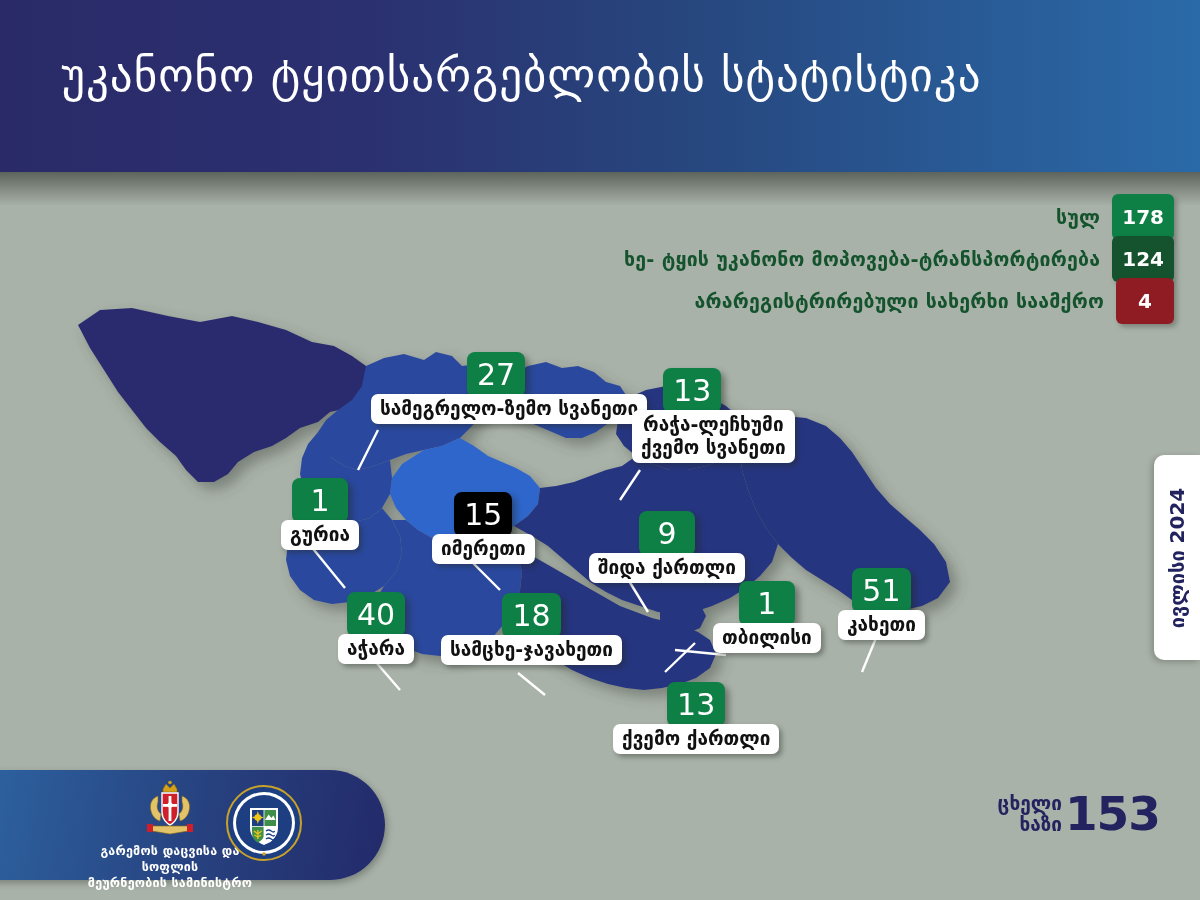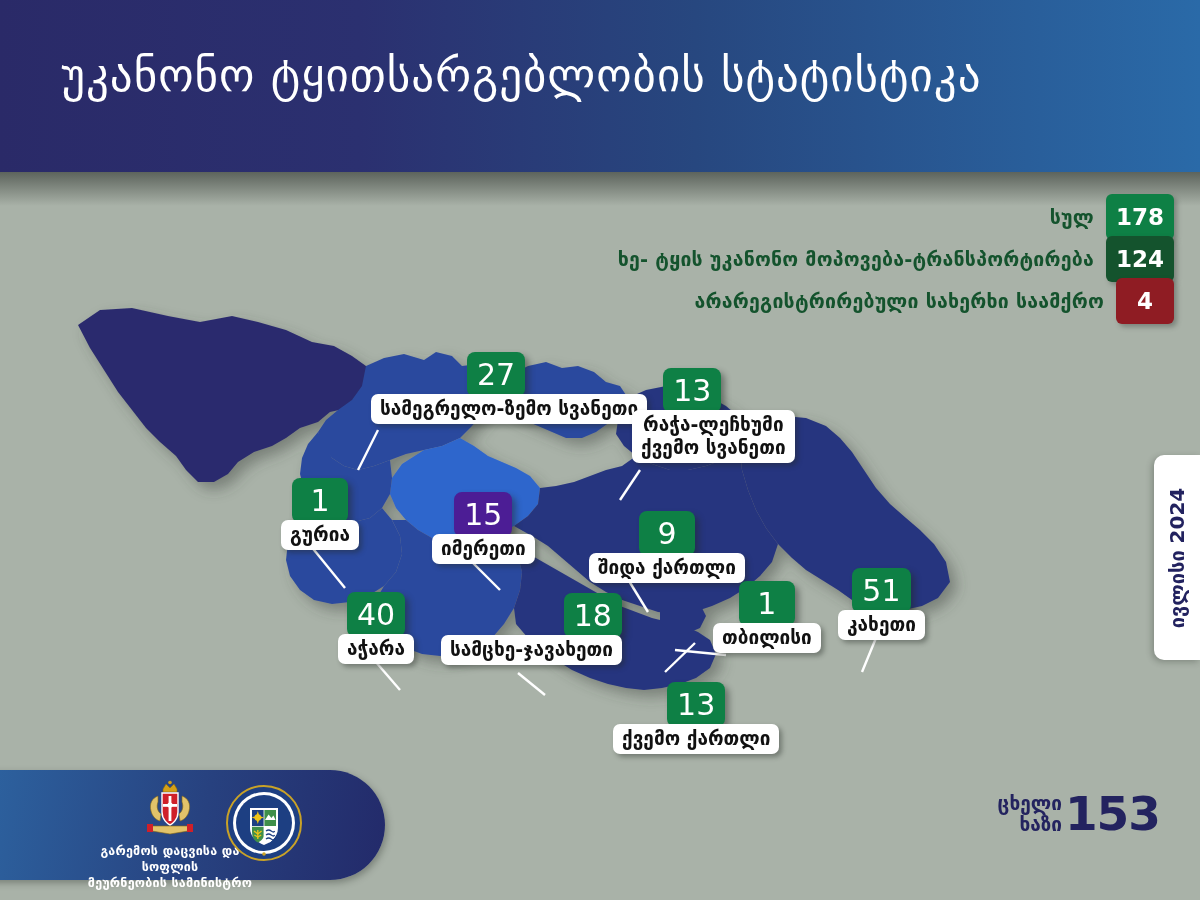--- a/index.html
+++ b/index.html
@@ -45,21 +45,21 @@
     font-size:19.5px;
     margin-right:12px;
     white-space:nowrap;
     font-weight:bold;
     letter-spacing:.2px;
   }
   .legend-badge {
     min-width:58px; height:46px;
     border-radius:6px;
     color:#fff;
-    font-size:23px;
+    font-size:20px;
     font-weight:bold;
     display:flex; align-items:center; justify-content:center;
     padding:0 10px;
     box-shadow:3px 3px 5px rgba(40,45,40,.35);
   }
 
   
   #date-tab {
     position:absolute; right:0px; top:455px;
     width:46px; height:205px;
@@ -247,35 +247,35 @@
   <div><span class="marker-num" style="background:#0e8045">13</span></div>
   <div style="margin-top:-3px;padding-left:42px;"><span class="marker-name two-line"><span>რაჭა-ლეჩხუმი</span><br><span>ქვემო სვანეთი</span></span></div>
 </div>
 
 <div class="marker ctr" style="left:281px; top:478px;">
   <div><span class="marker-num" style="background:#0e8045">1</span></div>
   <div style="margin-top:-3px;"><span class="marker-name">გურია</span></div>
 </div>
 
 <div class="marker ctr" style="left:432px; top:492px;">
-  <div><span class="marker-num" style="background:#4c1d95">15</span></div>
+  <div><span class="marker-num" style="background:#000000">15</span></div>
   <div style="margin-top:-3px;"><span class="marker-name">იმერეთი</span></div>
 </div>
 
 <div class="marker ctr" style="left:589px; top:511px;">
   <div><span class="marker-num" style="background:#0e8045">9</span></div>
   <div style="margin-top:-3px;"><span class="marker-name">შიდა ქართლი</span></div>
 </div>
 
 <div class="marker ctr" style="left:338px; top:592px;">
   <div><span class="marker-num" style="background:#0e8045">40</span></div>
   <div style="margin-top:-3px;"><span class="marker-name">აჭარა</span></div>
 </div>
 
-<div class="marker ctr" style="left:441px; top:593px;text-align:right;">
+<div class="marker ctr" style="left:441px; top:593px;">
   <div><span class="marker-num" style="background:#0e8045">18</span></div>
   <div style="margin-top:-3px;"><span class="marker-name">სამცხე-ჯავახეთი</span></div>
 </div>
 
 <div class="marker ctr" style="left:713px; top:581px;">
   <div><span class="marker-num" style="background:#0e8045">1</span></div>
   <div style="margin-top:-3px;"><span class="marker-name">თბილისი</span></div>
 </div>
 
 <div class="marker ctr" style="left:838px; top:568px;">

